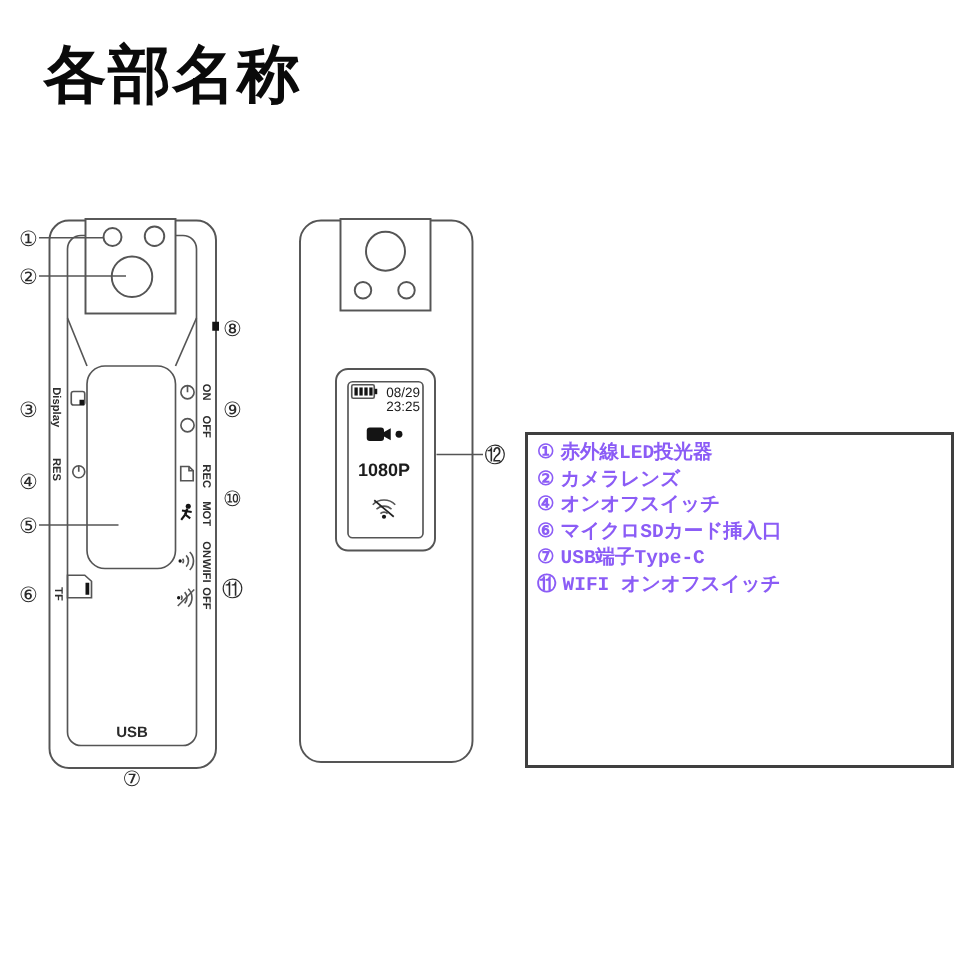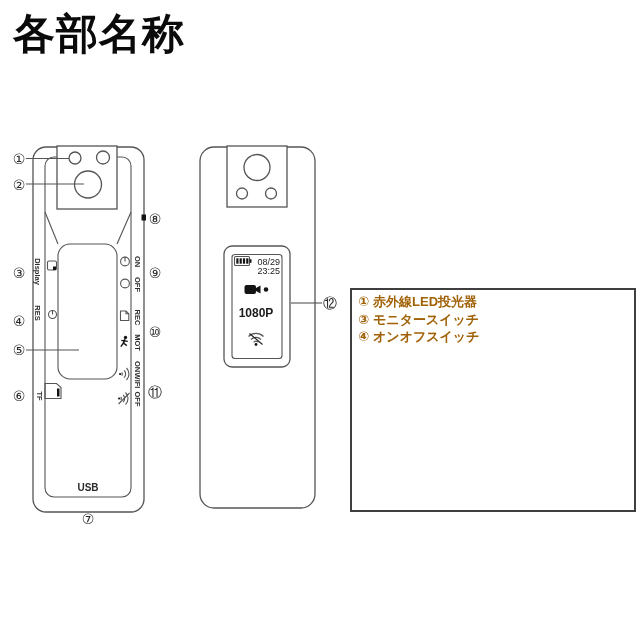--- a/index.html
+++ b/index.html
@@ -1,32 +1,32 @@
 <!DOCTYPE html>
 <html><head>
 <meta charset="utf-8">
 <style>
   html,body{margin:0;padding:0;}
   body{
     width:640px;height:640px;background:#ffffff;position:relative;overflow:hidden;
     font-family:"Liberation Sans","DejaVu Sans",sans-serif;
   }
   .page-title{
-    position:absolute;left:13px;top:6px;margin:0;
+    position:absolute;left:13px;top:6px;margin:16px;
     font-size:42px;font-weight:bold;color:#0a0a0a;letter-spacing:1px;
   }
   .diagram-svg{position:absolute;left:0;top:130px;width:360px;height:420px;}
   .legend-box{
     position:absolute;left:350px;top:288px;width:276px;height:217px;
     border:2px solid #3f3f3f;background:#fff;
     padding:3px 0 0 6px;box-sizing:content-box;
   }
   .lrow{
     height:17.6px;line-height:17.6px;white-space:nowrap;
-    font-size:13px;font-weight:bold;color:#a16207;
+    font-size:13px;font-weight:bold;color:#8b5cf6;font-family:Liberation Mono, monospace;
   }
   .lnum{display:inline-block;margin-right:4px;font-weight:bold;}
   svg text{fill:#2b2b2b;}
   .stroke{stroke:#555;stroke-width:1.3;fill:none;}
   .stroke-thin{stroke:#555;stroke-width:1.1;fill:none;}
   .filldark{fill:#141414;stroke:none;}
   .sidetext{font-size:7.5px;font-weight:600;fill:#2e2e2e;}
   .callout{font-size:14px;fill:#2a2a2a;}
   .screentext{fill:#1c1c1c;}
 </style>
@@ -172,15 +172,18 @@
       <path class="stroke-thin" d="M251,209.5 a7,7 0 0 1 10,0" stroke="#222"></path>
       <path class="stroke-thin" d="M253.6,212.4 a3.4,3.4 0 0 1 4.8,0" stroke="#222"></path>
       <circle class="filldark" cx="256" cy="214.5" r="1.4"></circle>
       <line x1="249.5" y1="203.5" x2="262.5" y2="214.5" stroke="#222" stroke-width="1.1"></line>
     </g>
   </g>
 </svg>
 
 <div class="legend-box">
   <div class="lrow"><span class="lnum">①</span><span>赤外線LED投光器</span></div>
-  <div class="lrow"><span class="lnum">③</span><span>モニタースイッチ</span></div>
+  <div class="lrow"><span class="lnum">②</span><span>カメラレンズ</span></div>
   <div class="lrow"><span class="lnum">④</span><span>オンオフスイッチ</span></div>
+  <div class="lrow"><span class="lnum">⑥</span><span>マイクロSDカード挿入口</span></div>
+  <div class="lrow"><span class="lnum">⑦</span><span>USB端子Type-C</span></div>
+  <div class="lrow"><span class="lnum">⑪</span><span>WIFI オンオフスイッチ</span></div>
 </div>
 
 </body></html>

